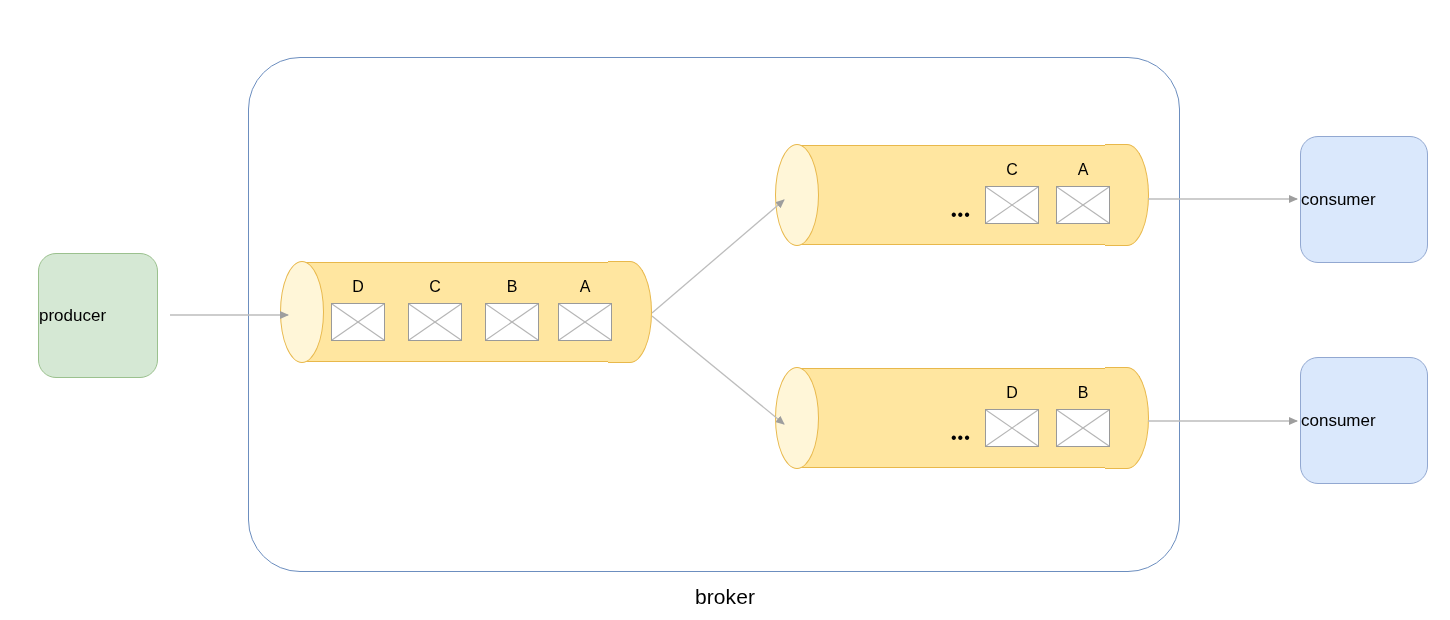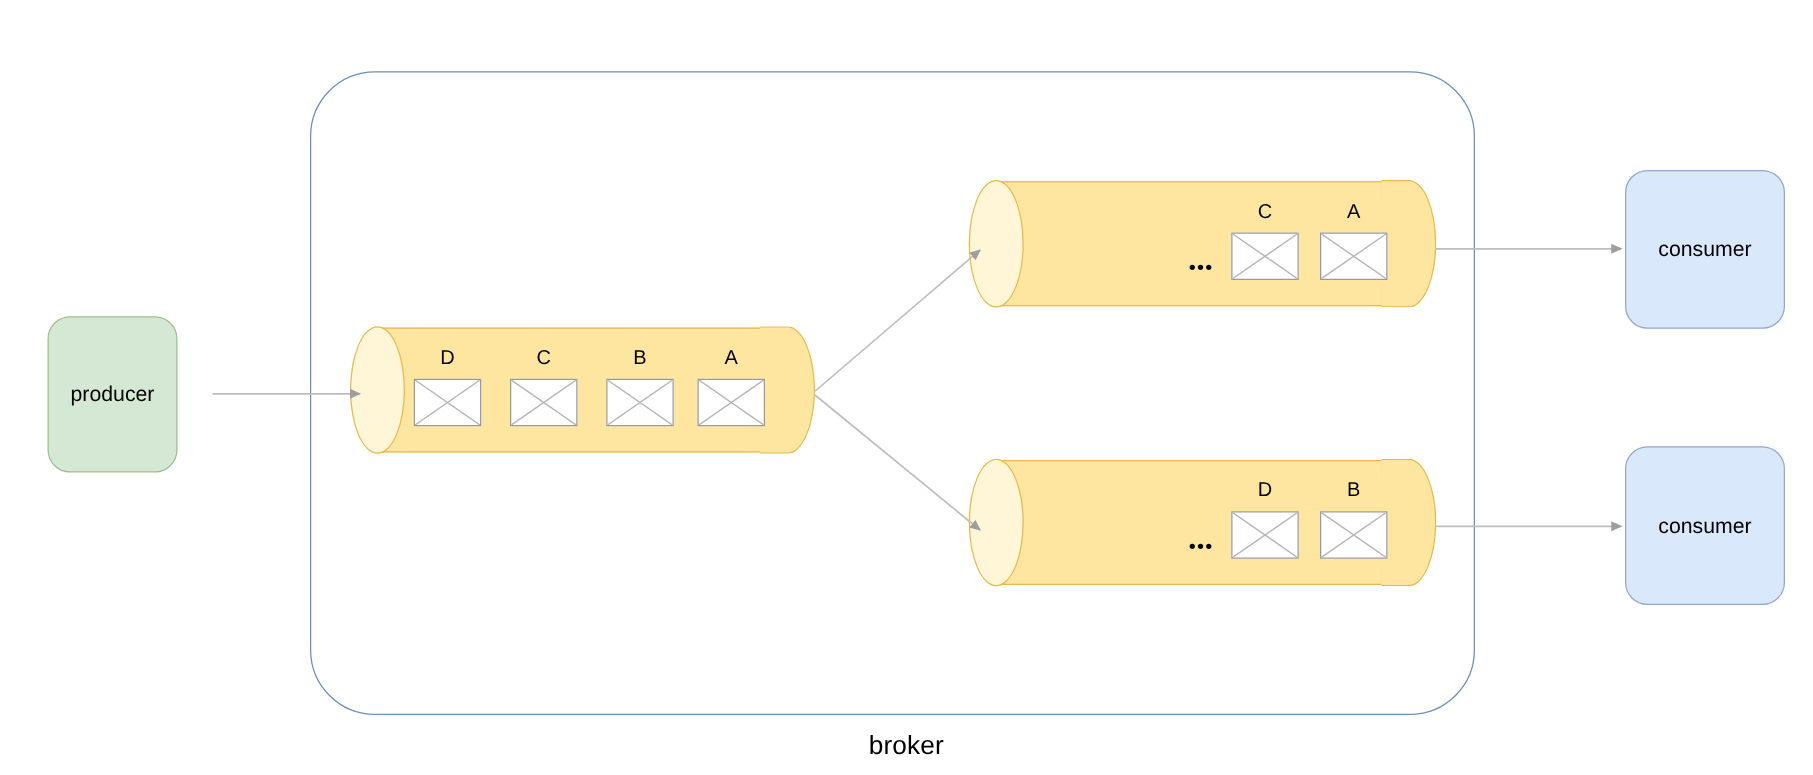--- a/index.html
+++ b/index.html
@@ -42,21 +42,20 @@
     letter-spacing: .1px;
   }
 
   
   .endpoint {
     position: absolute;
     box-sizing: border-box;
     border-radius: 18px;
     display: flex;
     align-items: center;
-    justify-content: center;
     font-size: 17px;
     color: #000000;
   }
   .endpoint.producer {
     background: #d5e8d4;
     border: 1.4px solid #9bc18e;
   }
   .endpoint.consumer {
     background: #dae8fc;
     border: 1.4px solid #92a8d1;
@@ -143,21 +142,21 @@
   }
 </style>
 </head>
 <body>
 
 <div id="canvas">
 
   <div class="broker-box"></div>
   <div class="broker-label">broker</div>
 
-  <div class="endpoint producer" style="left:38px; top:253px; width:104px; height:125px;">
+  <div class="endpoint producer" style="left:38px; top:253px; width:120px; height:125px;">
     <span>producer</span>
   </div>
 
   <div class="endpoint consumer" style="left:1300px; top:136px; width:128px; height:127px;">
     <span>consumer</span>
   </div>
   <div class="endpoint consumer" style="left:1300px; top:357px; width:128px; height:127px;">
     <span>consumer</span>
   </div>
 

